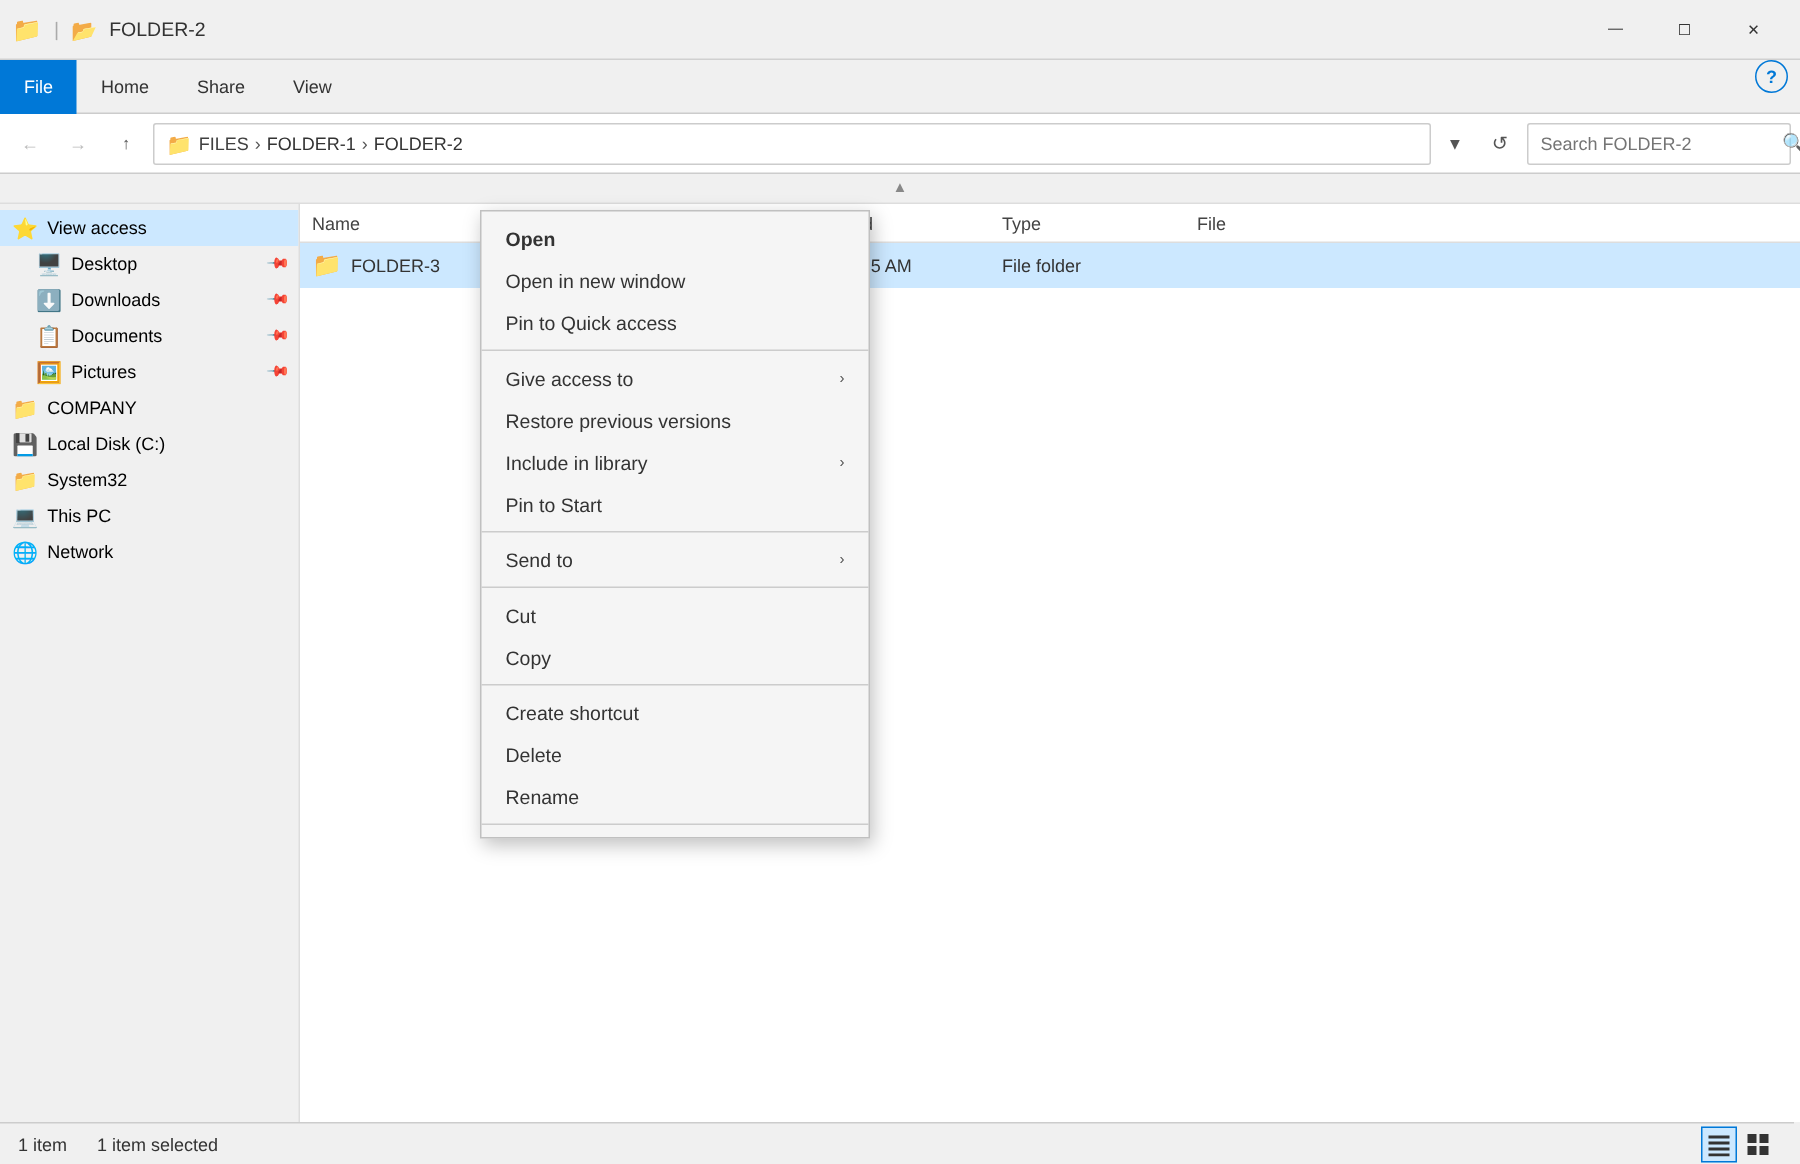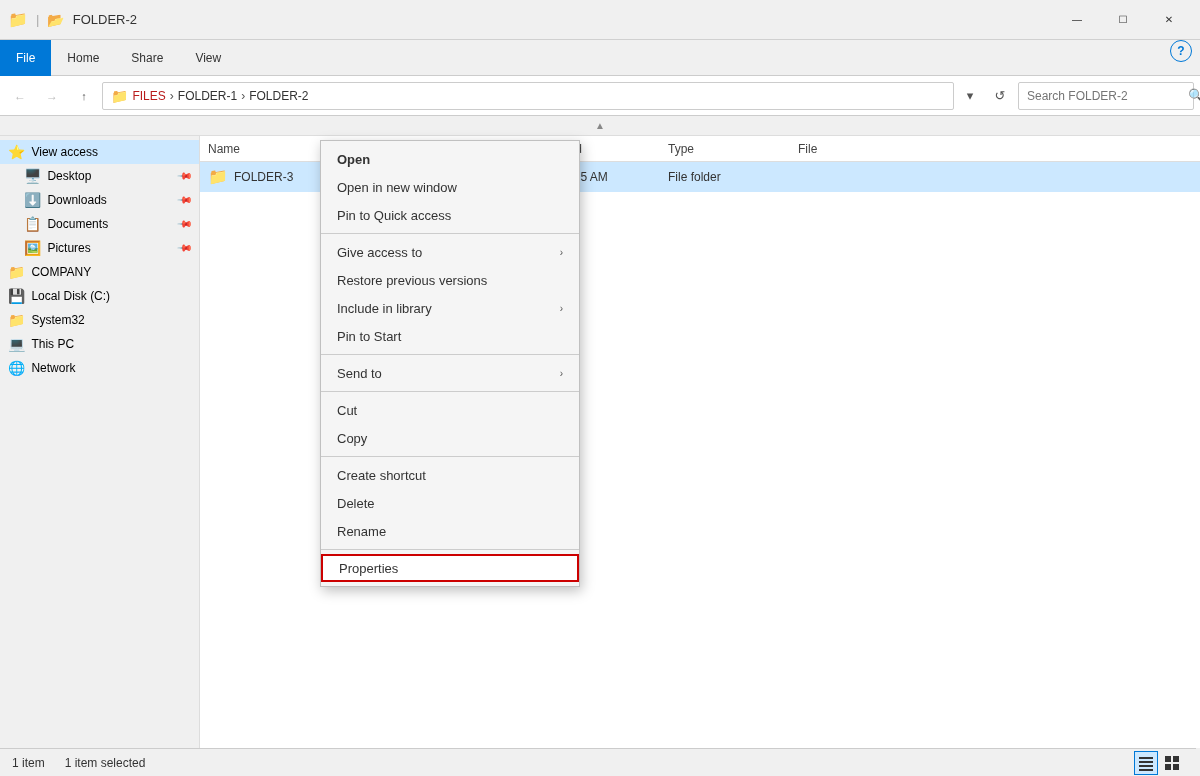--- a/index.html
+++ b/index.html
@@ -245,21 +245,21 @@
   <div class="ribbon-tab">View</div>
   <div class="ribbon-help" style="margin-left: auto; width:22px; height:22px; border-radius:50%; border:1px solid #0078d7; color:#0078d7; display:flex; align-items:center; justify-content:center; font-weight:bold; font-size:12px; margin-right:8px; cursor:pointer;">?</div>
 </div>
 
 <div class="address-bar">
   <div class="nav-btn disabled">←</div>
   <div class="nav-btn disabled">→</div>
   <div class="nav-btn" style="font-size:11px;">↑</div>
   <div class="address-path">
     <span style="font-size:14px;">📁</span>
-    <span style="color:#b91c1c;">FILES</span>
+    <span style="color:#404040;">FILES</span>
     <span style="color:#555;">›</span>
     <span style="color:#333;">FOLDER-1</span>
     <span style="color:#555;">›</span>
     <span style="color:#333;">FOLDER-2</span>
   </div>
   <div class="address-dropdown">▾</div>
   <div class="refresh-btn">↺</div>
   <div class="search-box">
     <input class="search-input" placeholder="Search FOLDER-2" style="">
     <span style="color:#888; font-size:13px;">🔍</span>
@@ -367,21 +367,20 @@
     <span class="ctx-arrow">›</span>
   </div>
   <div class="ctx-separator"></div>
   <div class="ctx-item">Cut</div>
   <div class="ctx-item">Copy</div>
   <div class="ctx-separator"></div>
   <div class="ctx-item">Create shortcut</div>
   <div class="ctx-item">Delete</div>
   <div class="ctx-item">Rename</div>
   <div class="ctx-separator"></div>
-  <div class="ctx-item highlighted">Properties</div>
 </div>
 
 <div class="status-bar">
   <span>1 item</span>
   <span>1 item selected</span>
   <div class="view-icons">
     <div class="view-icon-btn active">
       <svg width="16" height="16" viewBox="0 0 16 16" fill="#333">
         <rect x="1" y="2" width="14" height="2"></rect>
         <rect x="1" y="6" width="14" height="2"></rect>

